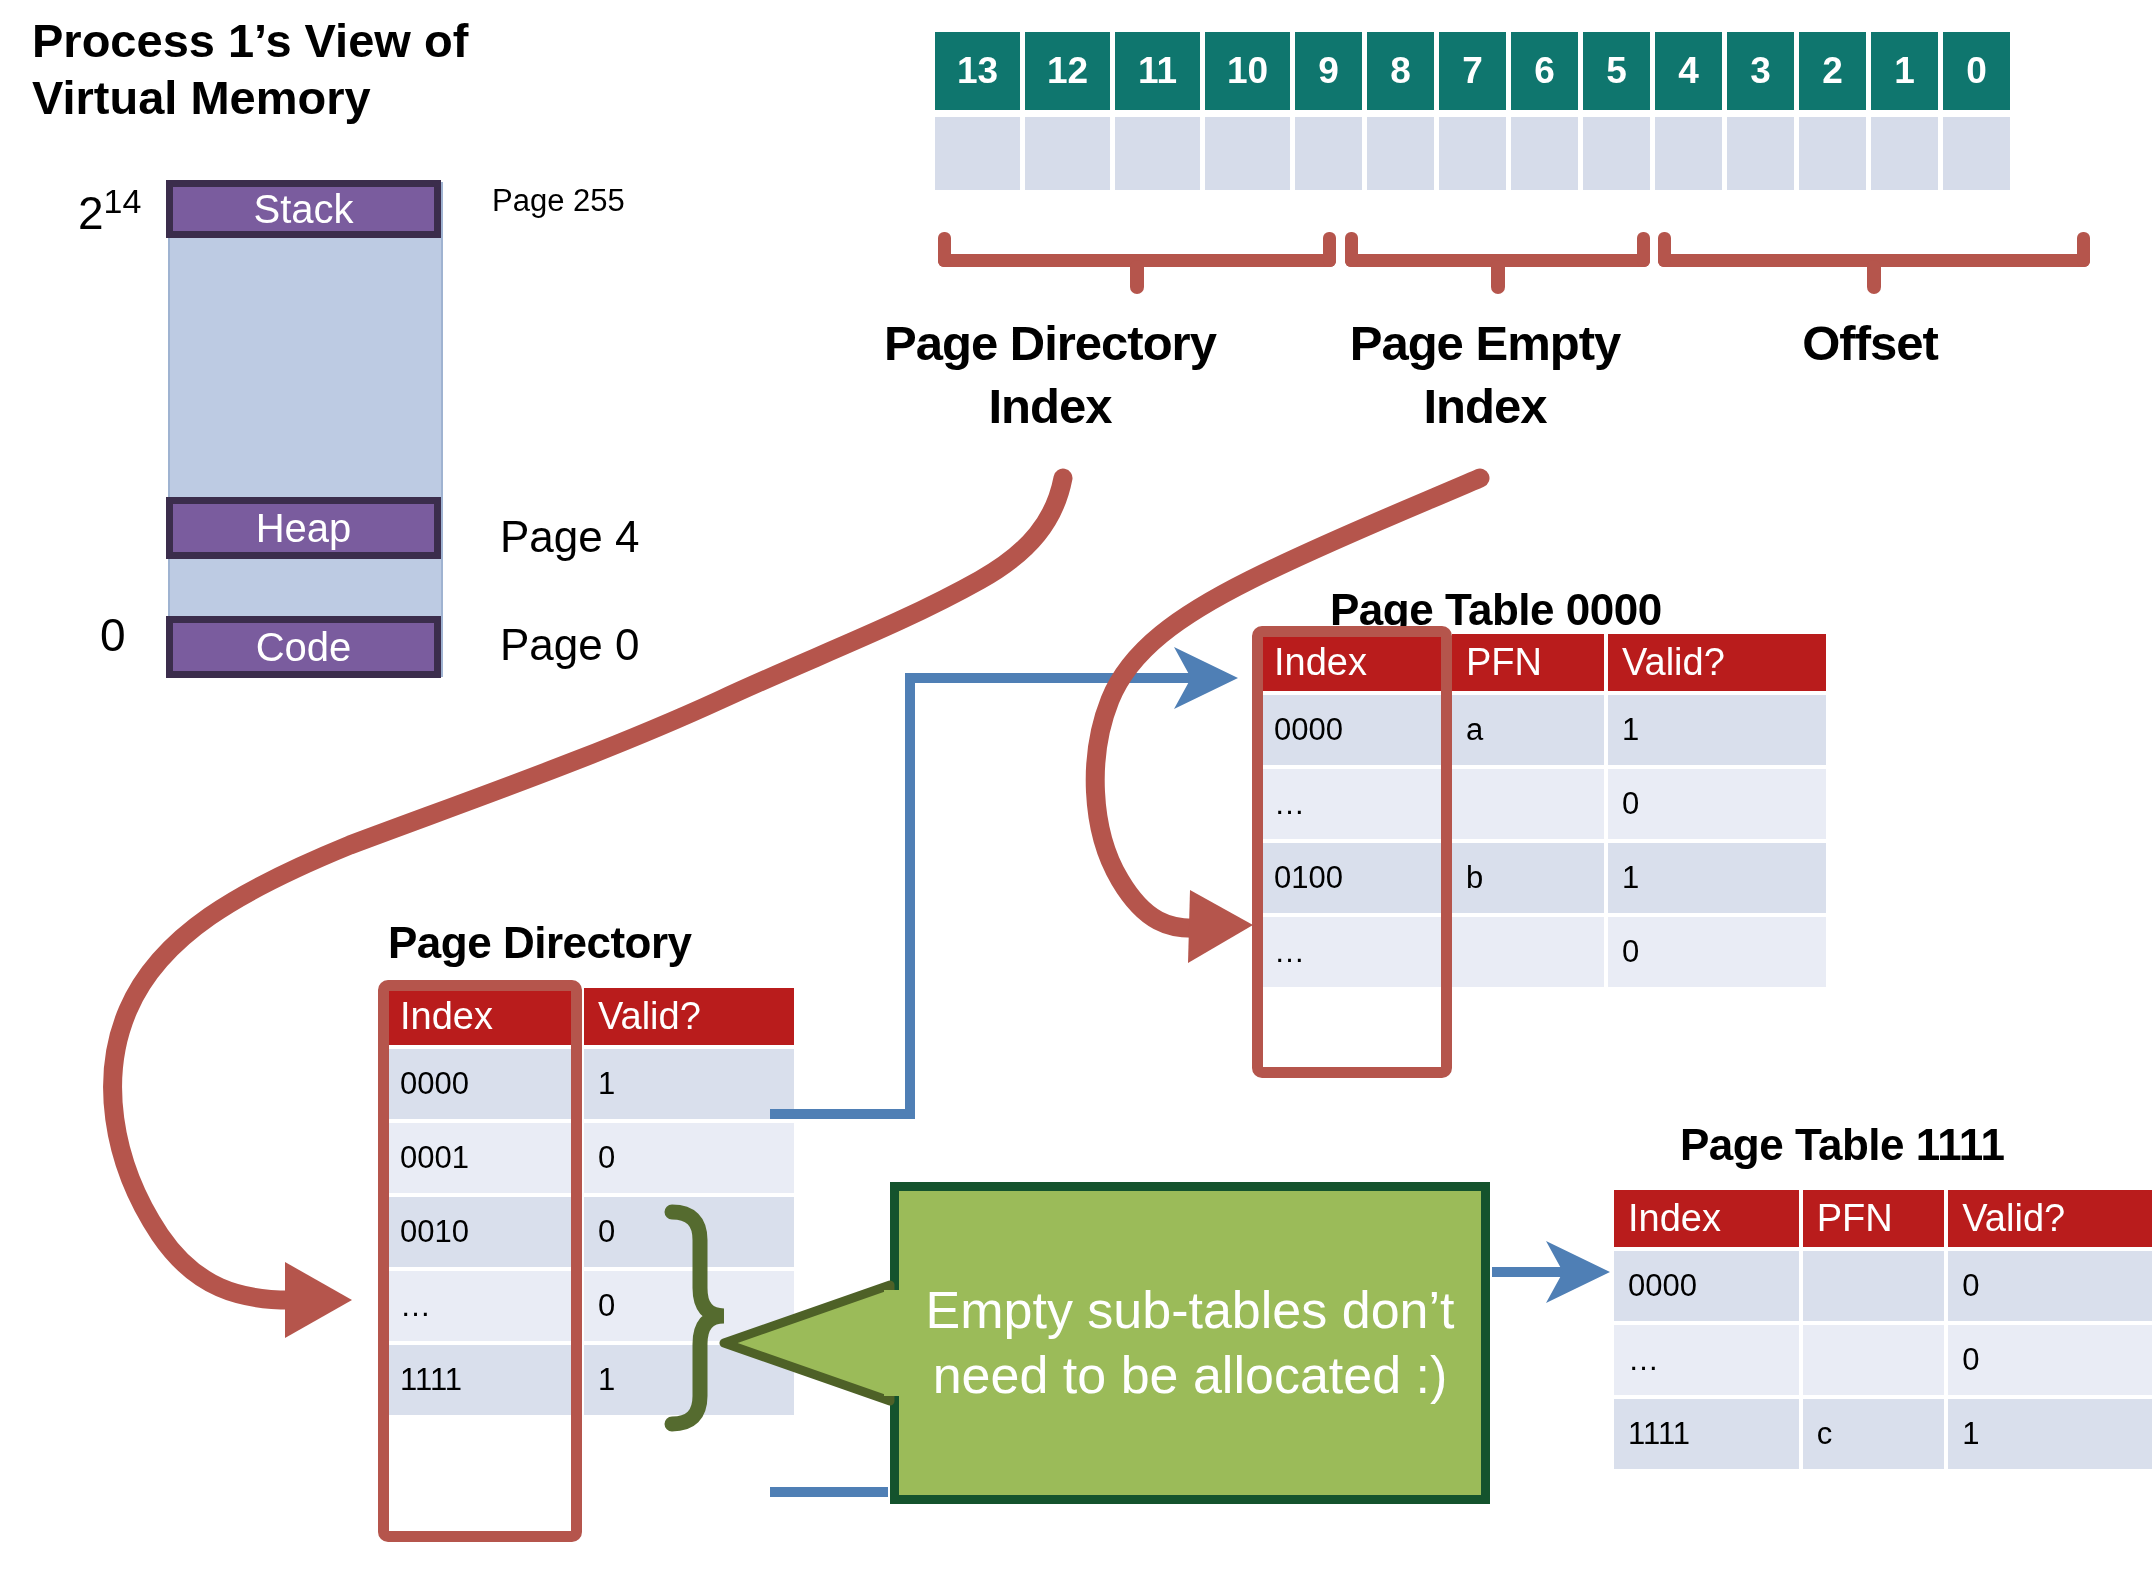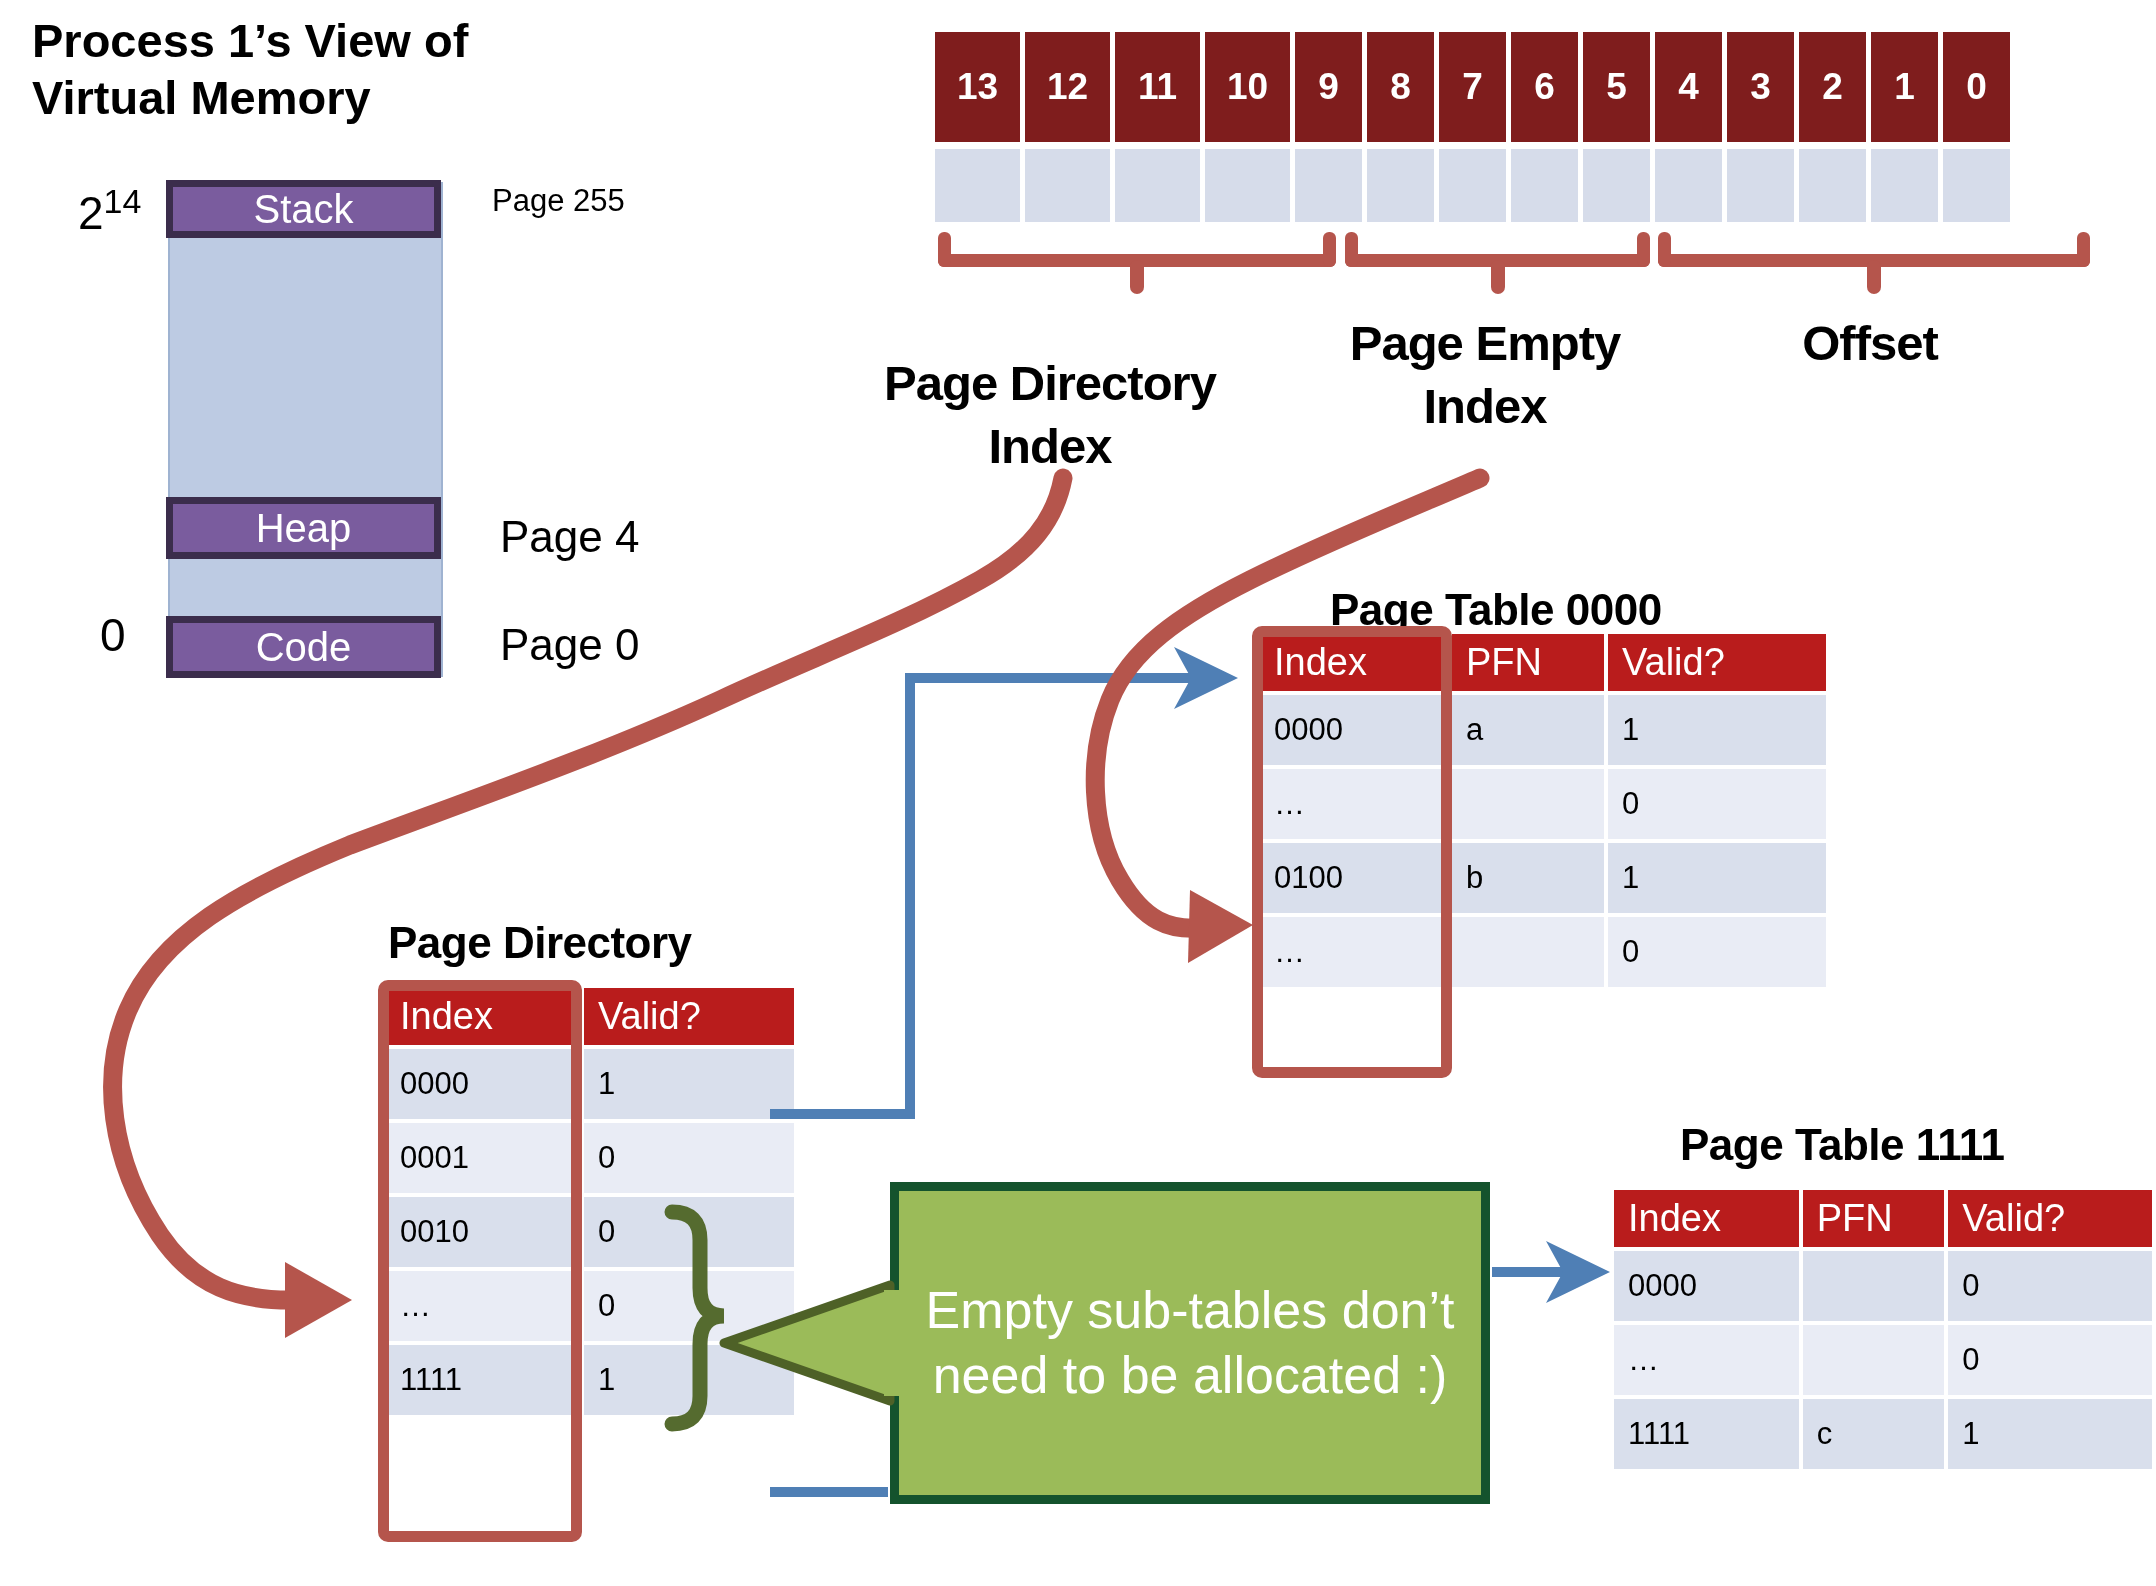--- a/index.html
+++ b/index.html
@@ -18,22 +18,22 @@
   #lbl-2-14{left:78px;top:182px;font-size:46px;color:#000;}
   #lbl-2-14 sup{font-size:34px;vertical-align:super;text-align:right;}
   #lbl-0{left:100px;top:608px;font-size:46px;color:#000;}
   #lbl-page255{left:492px;top:183px;font-size:31px;color:#000;}
   #lbl-page4{left:500px;top:512px;font-size:44px;color:#000;}
   #lbl-page0{left:500px;top:620px;font-size:44px;color:#000;}
 
   
   #bits{left:935px;top:32px;}
   #bits .row{display:flex;}
-  #bits .row.top .cell{background:#7f1d1d;color:#fff;font-weight:bold;font-size:37px;
-        height:110px;display:flex;align-items:center;justify-content:center;margin-right:5px;}
+  #bits .row.top .cell{background:#0f766e;color:#fff;font-weight:bold;font-size:37px;
+        height:78px;display:flex;align-items:center;justify-content:center;margin-right:5px;}
   #bits .row.bot .cell{background:#d6dcea;height:73px;margin-right:5px;}
   #bits .gap{height:7px;}
 
   
   .brace{position:absolute;height:44px;}
   .brace .bar{position:absolute;left:0;right:0;top:26px;height:13px;background:#b5554c;border-radius:6px;}
   .brace .lt,.brace .rt{position:absolute;top:4px;width:13px;height:35px;background:#b5554c;border-radius:6px;}
   .brace .lt{left:0;} .brace .rt{right:0;}
   .brace .tick{position:absolute;top:32px;left:50%;margin-left:-7px;width:14px;height:34px;background:#b5554c;border-radius:7px;}
 
@@ -121,21 +121,21 @@
     <div class="rt"></div>
     <div class="tick"></div>
 </div>
 <div class="brace abs" style="left:1658px;top:228px;width:432px;">
   <div class="bar"></div>
     <div class="lt"></div>
     <div class="rt"></div>
     <div class="tick"></div>
 </div>
 
-<div class="seg-label" style="left:820px;top:312px;width:460px;margin-top:40px;">Page Directory Index</div>
+<div class="seg-label" style="left:820px;top:312px;width:460px;">Page Directory Index</div>
 <div class="seg-label" style="left:1320px;top:312px;width:330px;">Page Empty Index</div>
 <div class="seg-label" style="left:1720px;top:312px;width:300px;">Offset</div>
 
 <div class="tbl-title" style="left:1330px;top:568px;margin-top:17px;">Page Table 0000</div>
 <table class="tbl" style="left:1256px;top:630px;">
   <tbody>
       <tr>
     <th style="width:160px">Index</th>
     <th style="width:124px">PFN</th>
     <th style="width:190px">Valid?</th>

